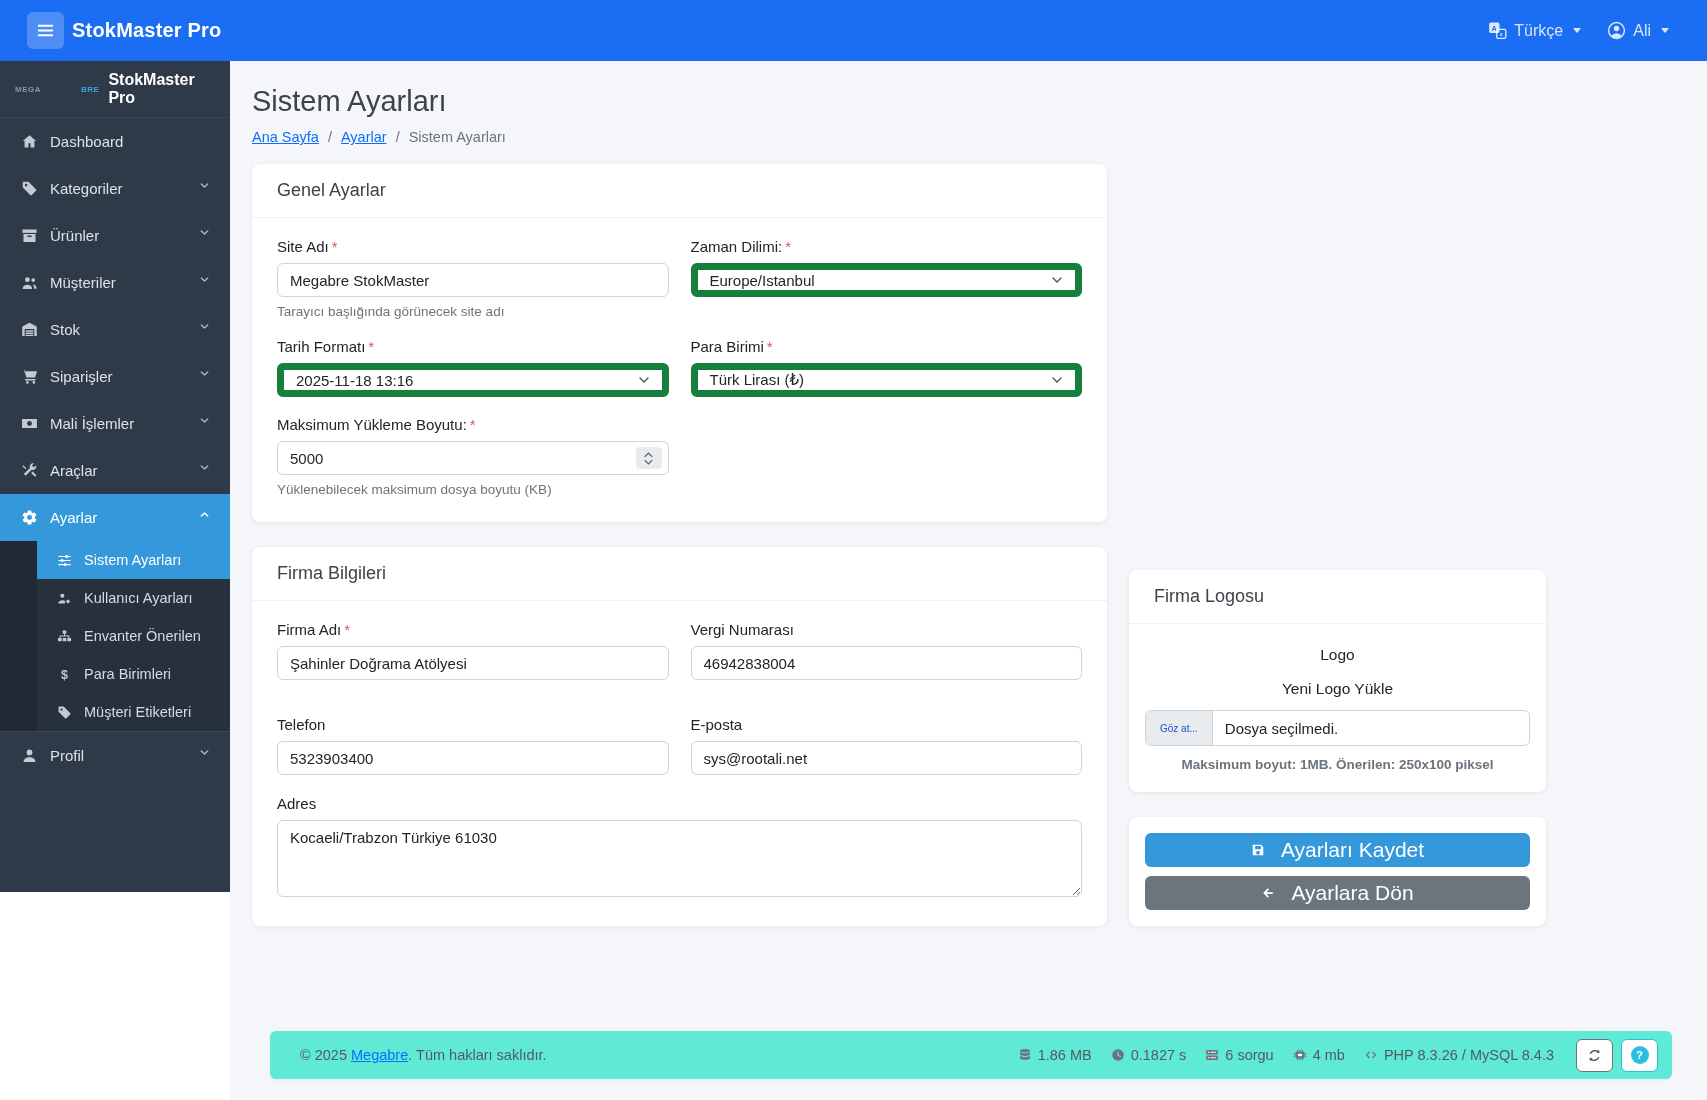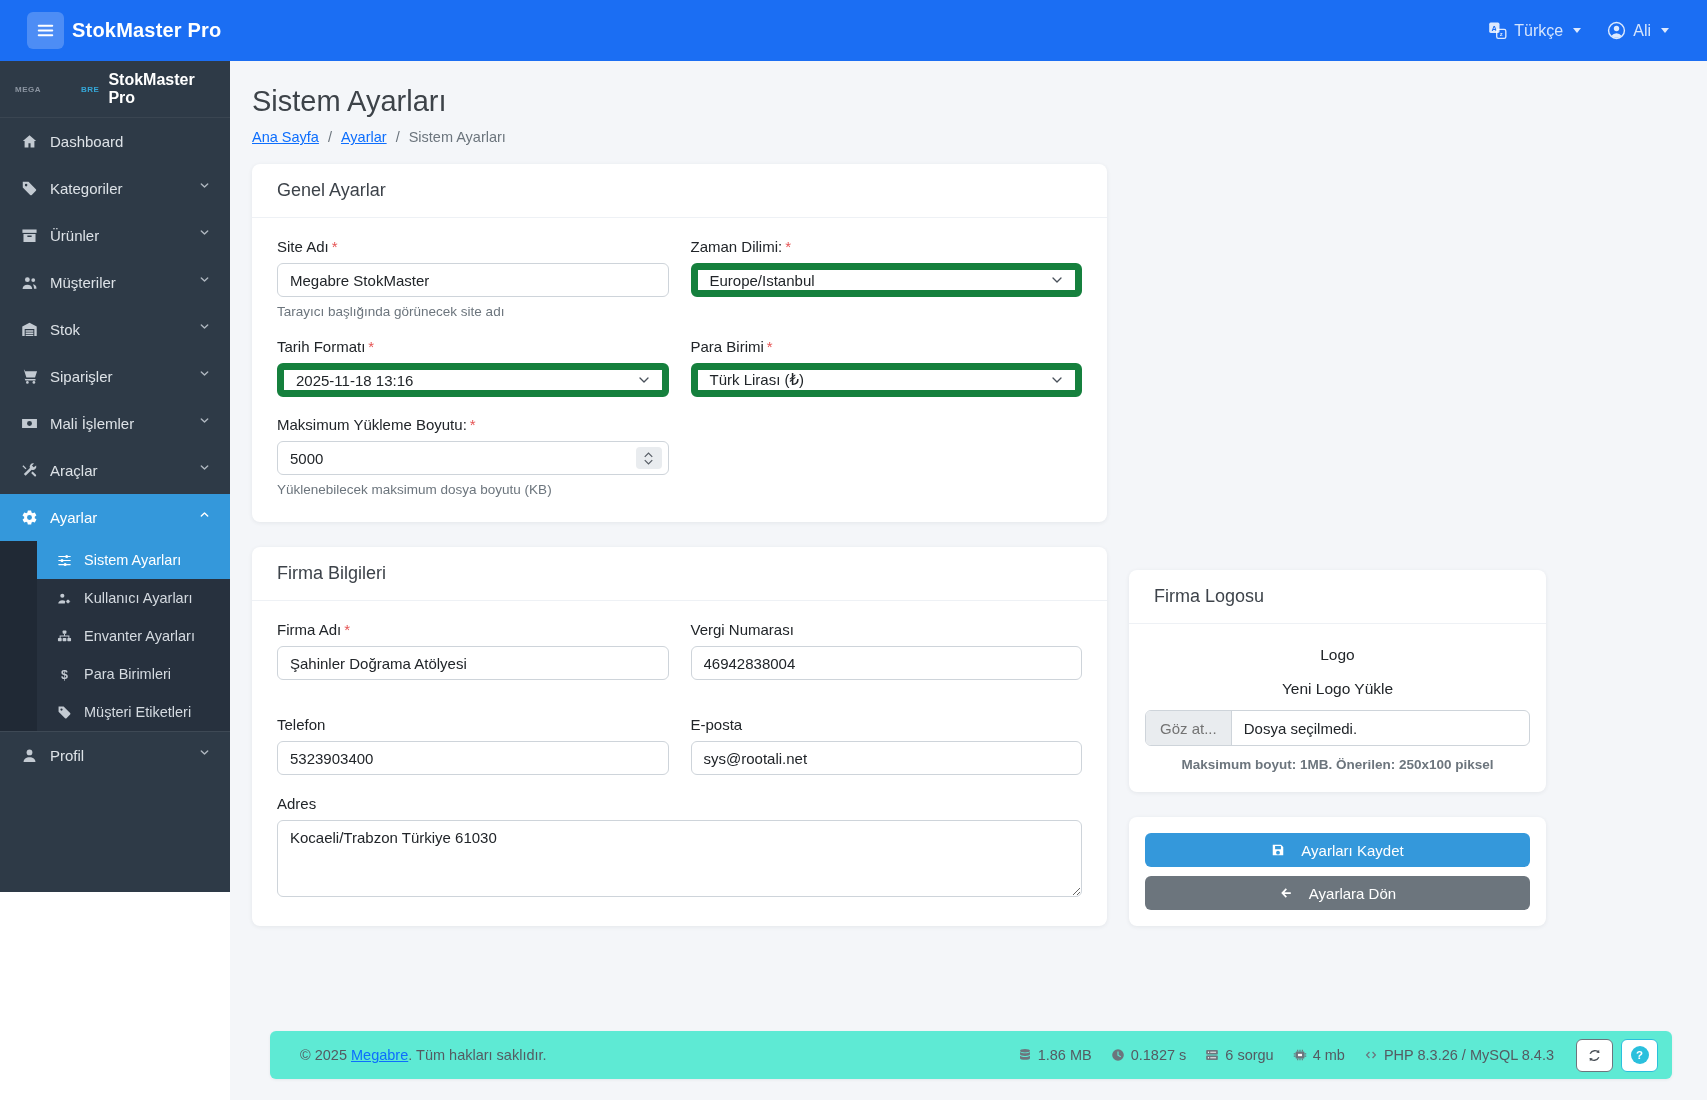--- a/index.html
+++ b/index.html
@@ -77,25 +77,25 @@
   .spinner svg{width:9px;height:6px;}
   textarea.tarea{width:100%;height:77px;border:1px solid #ced4da;border-radius:6px;padding:8px 12px;
     font-size:15px;color:#212529;font-family:inherit;resize:vertical;outline:none;}
   
   .logo-body{text-align:center;padding:22px 16px 20px;}
   .logo-label{font-size:15.5px;margin-bottom:16px;}
   .upload-label{font-size:15.5px;margin-bottom:12px;}
   .filectl{display:flex;align-items:center;height:36px;border:1px solid #ced4da;border-radius:6px;
     overflow:hidden;background:#fff;cursor:pointer;text-align:left;}
   .filebtn{background:#e9ecef;border-right:1px solid #ced4da;height:100%;display:flex;align-items:center;
-    padding:0 14px;font-size:15px;color:#737373;white-space:nowrap;}
+    padding:0 14px;font-size:10px;color:#1d4ed8;white-space:nowrap;}
   .filename{padding:0 12px;font-size:15px;color:#212529;}
   .logo-hint{font-size:13.5px;color:#6c757d;margin-top:11px;font-weight:bold;}
   
-  .btn{width:100%;height:34px;border:none;border-radius:6px;color:#fff;font-size:15px;font-family:inherit;
+  .btn{width:100%;height:34px;border:none;border-radius:6px;color:#fff;font-size:21px;font-family:inherit;
     display:flex;align-items:center;justify-content:center;gap:16px;cursor:pointer;}
   .btn svg{width:14px;height:14px;}
   .btn-save{background:var(--accent);}
   .btn-back{background:var(--back);margin-top:9px;}
   
   .footer{margin:auto 10px 21px 18px;height:48px;background:#5eead4;border-radius:6px;
     box-shadow:0 1px 3px rgba(40,50,70,.07);display:flex;align-items:center;padding:0 14px 0 30px;
     font-size:14.5px;color:#545b62;}
   .footer a{color:var(--link);text-decoration:underline;cursor:pointer;}
   .fstats{margin-left:auto;display:flex;align-items:center;gap:19px;}
@@ -307,21 +307,21 @@
         <div class="sub-item">
           <span class="sub-icon">
             <svg viewBox="0 0 24 24" fill="currentColor">
                 <rect x="9" y="2.5" width="6" height="5" rx="1"></rect>
                 <rect x="1.5" y="14.5" width="6" height="5" rx="1"></rect>
                 <rect x="9" y="14.5" width="6" height="5" rx="1"></rect>
                 <rect x="16.5" y="14.5" width="6" height="5" rx="1"></rect>
                 <path d="M11.2 7.5h1.6v3h7v4h-1.6v-2.4H5.8v2.4H4.2v-4h7z"></path>
               </svg>
             </span>
-          <span>Envanter Ayarları</span>
+          <span>Envanter Önerilen</span>
         </div>
         <div class="sub-item">
           <span class="sub-icon">
             <svg viewBox="0 0 24 24" fill="currentColor">
                 <text x="12" y="19" font-size="20" font-weight="bold" text-anchor="middle" fill="currentColor">$</text>
               </svg>
             </span>
           <span>Para Birimleri</span>
         </div>
         <div class="sub-item">

